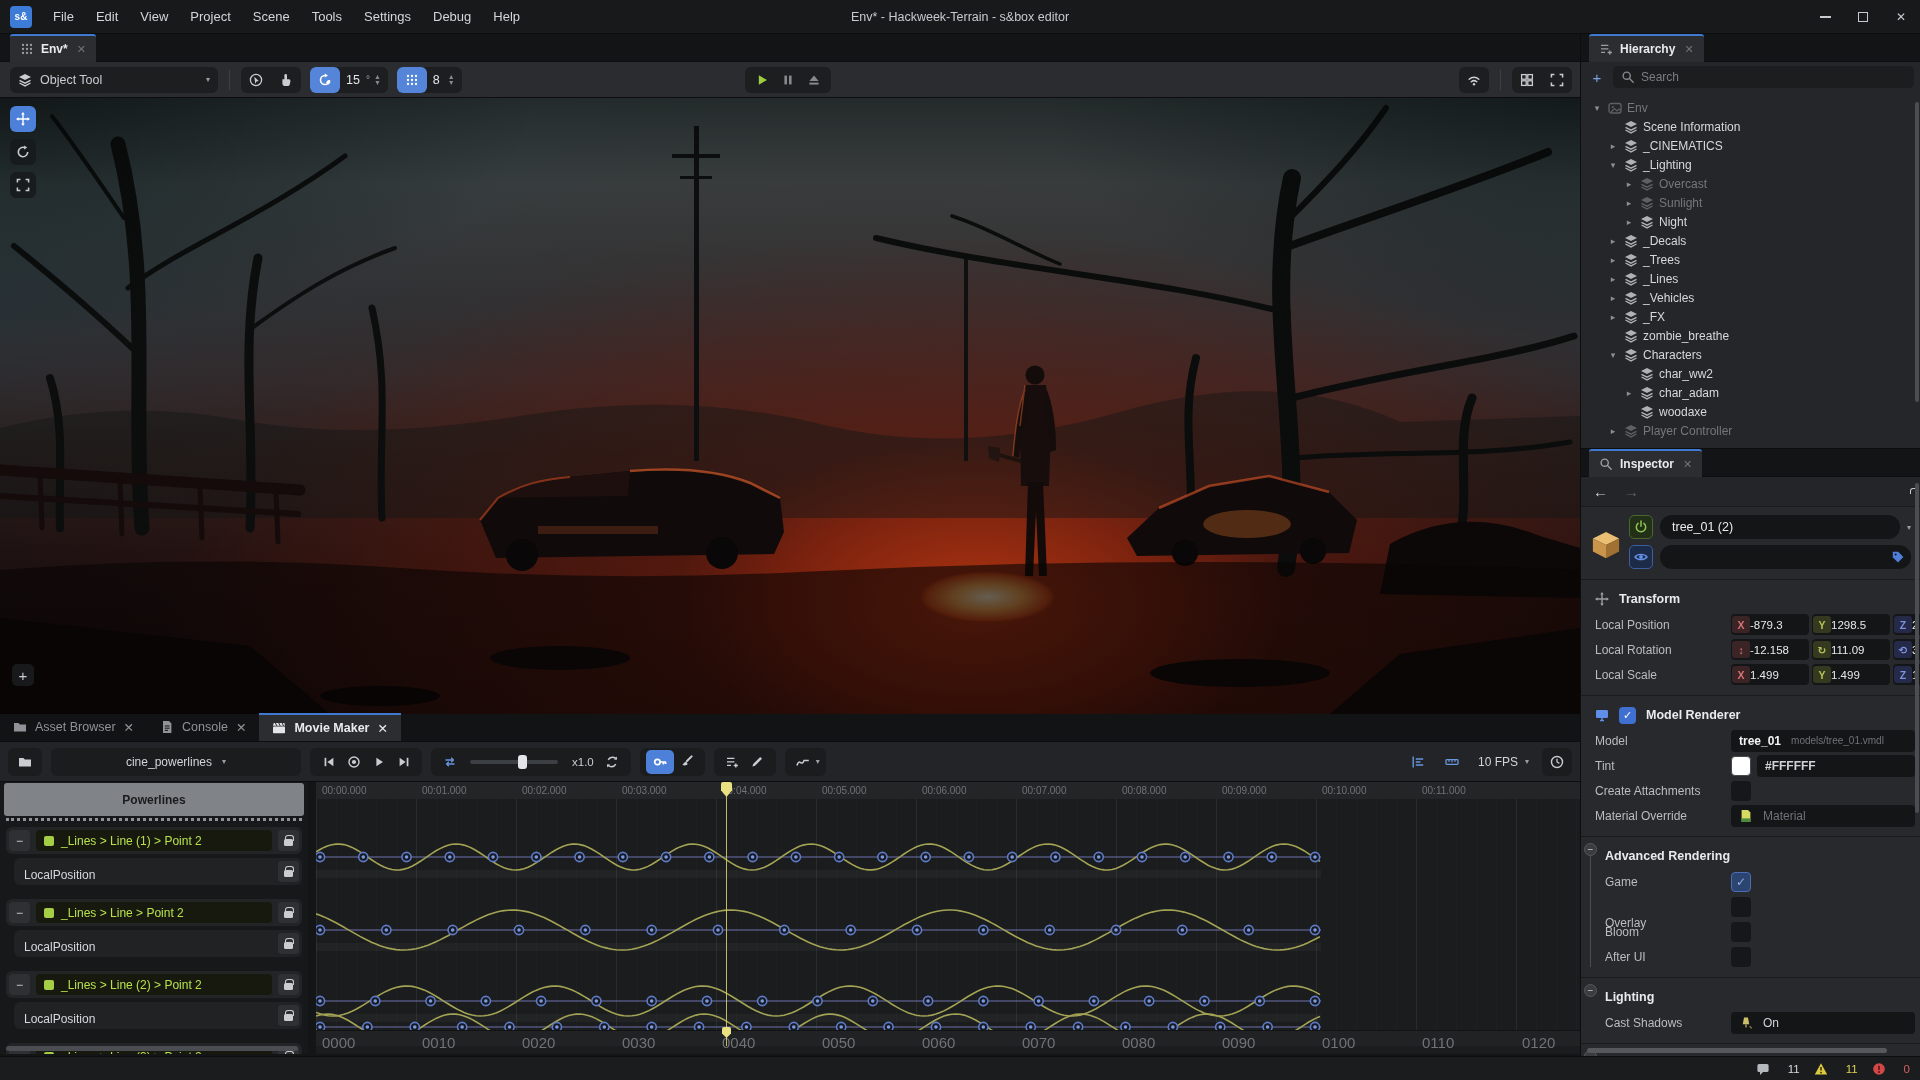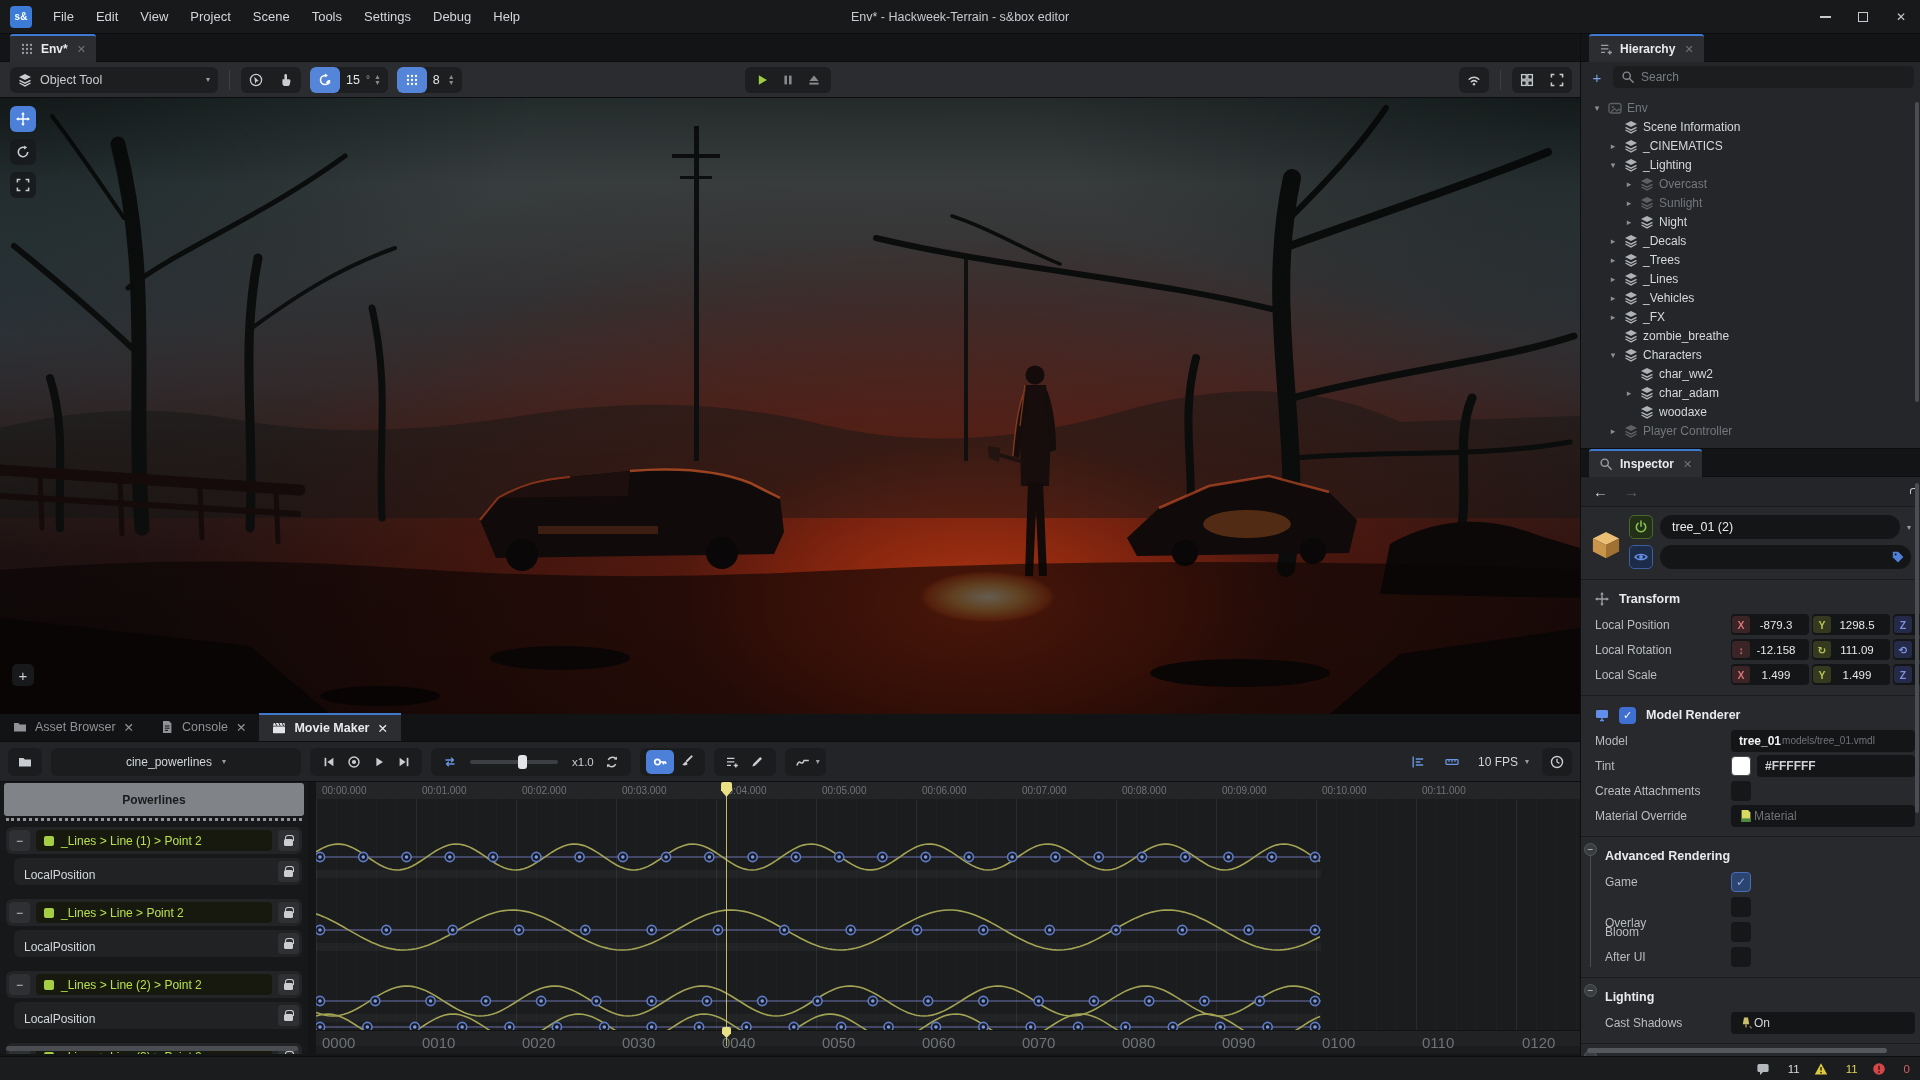--- a/index.html
+++ b/index.html
@@ -91,22 +91,22 @@
 .sec-head{height:26px;display:flex;align-items:center;gap:10px;padding:0 14px;font-weight:bold;color:#e8eaec;font-size:12.5px}
 .sec-head .ic{color:#9a9da2}
 .prop-row{height:25px;display:flex;align-items:center;padding:0 0 0 14px}
 .prop-label{width:136px;color:#b9bcc0;font-size:12px;flex:none}
 .cells{display:flex;gap:3px;overflow:hidden;flex:1}
 .cell{flex:none;width:78px;height:21px;background:#141517;border-radius:4px;display:flex;align-items:center;padding:1px}
 .badge{width:18px;height:17px;border-radius:3px;font-size:10.5px;font-weight:bold;display:flex;align-items:center;justify-content:center;flex:none}
 .bx{background:#3a2426;color:#d97474}
 .by{background:#34391f;color:#b9c255}
 .bz{background:#242a48;color:#7f92e2}
-.cell .val{flex:1;text-align:center;padding-right:6px;color:#e6e8ea;font-size:11.5px;white-space:nowrap}
-.wide-field{flex:1;height:22px;background:#141517;border-radius:4px;display:flex;align-items:center;gap:1px;padding:0 8px;margin-right:6px;overflow:hidden}
+.cell .val{flex:1;text-align:left;padding-right:6px;color:#e6e8ea;font-size:11.5px;white-space:nowrap}
+.wide-field{flex:1;height:22px;background:#141517;border-radius:4px;display:flex;align-items:center;gap:10px;padding:0 8px;margin-right:6px;overflow:hidden}
 .model-name{font-weight:bold;color:#f2f3f5}
 .model-path{color:#6f7277;font-size:10px;white-space:nowrap}
 .checkbox{width:20px;height:20px;border-radius:4px;background:#161719;flex:none}
 .checkbox.on{background:#2c4470;border:1px solid #4a6db5;color:#8fb0ea;display:flex;align-items:center;justify-content:center;font-size:12px}
 .cb-blue{width:17px;height:17px;border-radius:4px;background:#3f6fd0;color:#fff;display:flex;align-items:center;justify-content:center;font-size:11px}
 .swatch{width:20px;height:20px;border-radius:4px;background:#fff;border:1px solid #45484c;flex:none;margin-right:6px}
 .rail{position:absolute;left:9px;top:14px;bottom:10px;width:1px;background:#4a4d51}
 .rail-dot{position:absolute;left:3px;width:13px;height:13px;border-radius:50%;background:#3a3d40;border:1px solid #55585c;color:#caccd0;font-size:10px;line-height:11px;text-align:center}
 .indent-head{padding-left:24px}
 .indent-row{padding-left:24px}

